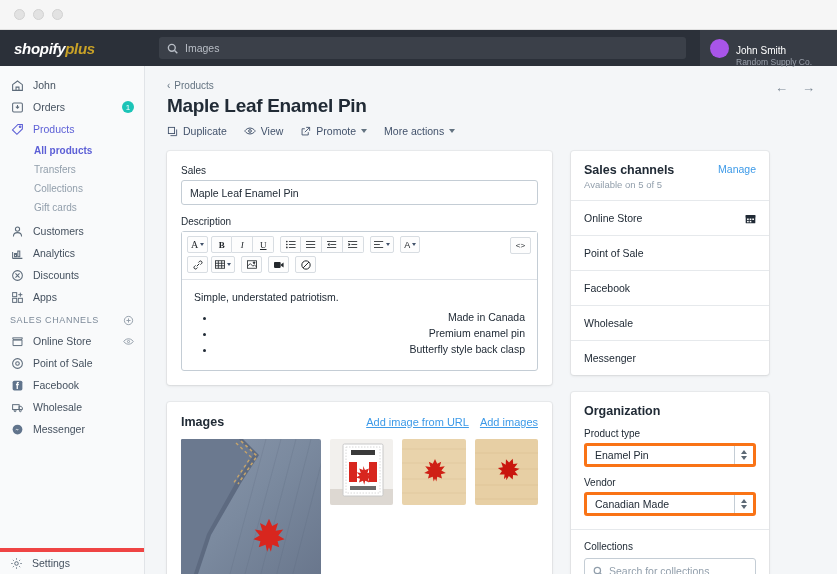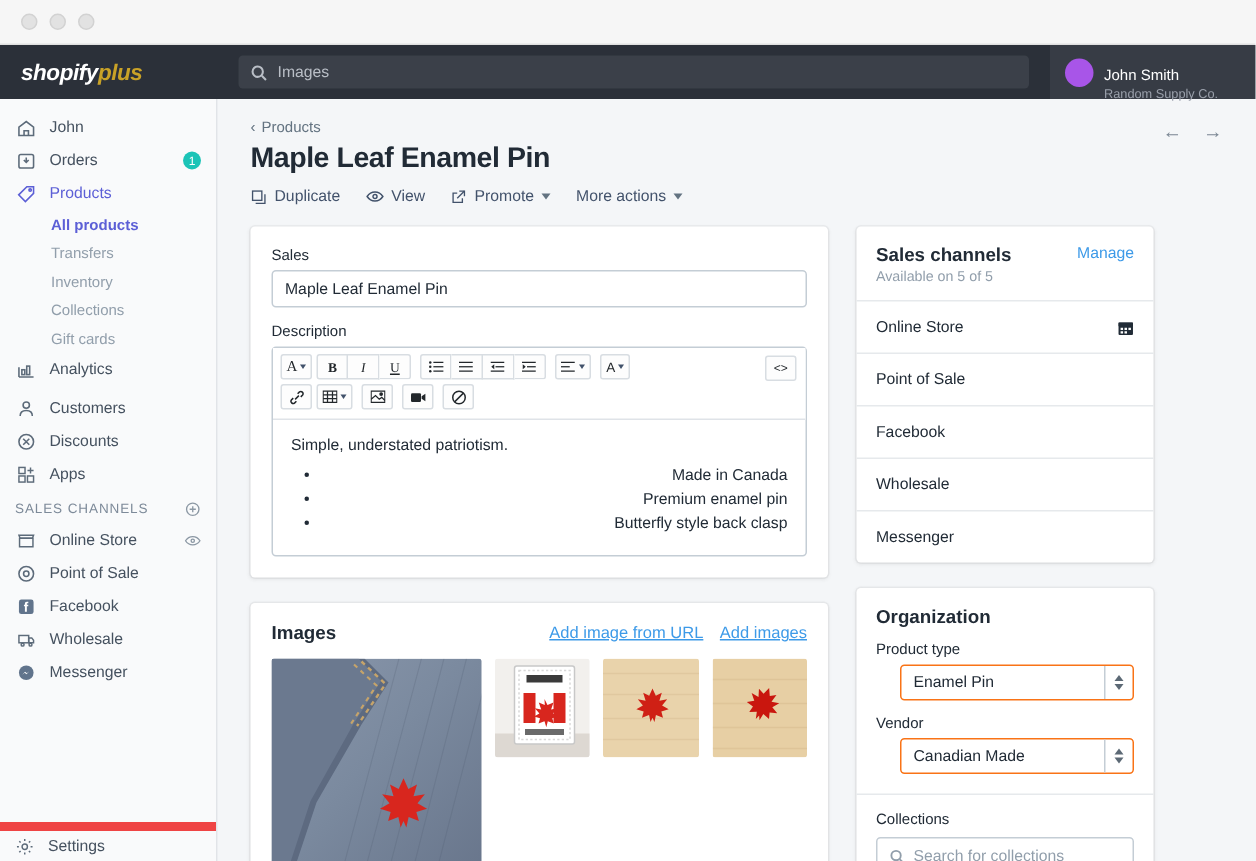--- a/index.html
+++ b/index.html
@@ -68,21 +68,21 @@
   }
   .sub-item.active { color: #5c5fd6; font-weight: bold; }
   .sec-head {
     display: flex; align-items: center; padding: 6px 10px 4px 10px;
     font-size: 9px; color: #7d8a99; letter-spacing: 0.6px; height: 22px;
   }
   .sec-head .plus { margin-left: auto; }
   .settings {
     position: absolute; bottom: 0; left: 0; right: 0; height: 26px;
     display: flex; align-items: center; gap: 9px; padding-left: 10px;
-    font-size: 10.5px; color: #45515f; border-top: 6px solid #ef4444;
+    font-size: 10.5px; color: #45515f; border-top: 4px solid #ef4444;
   }
 
   
   .main { flex: 1; overflow: hidden; padding: 14px 22px 0 22px; position: relative; }
   .breadcrumb { display: flex; align-items: center; gap: 4px; font-size: 10px; color: #637381; margin-bottom: 4px; }
   .page-title { font-size: 19px; font-weight: bold; color: #212b36; letter-spacing: -0.3px; margin-bottom: 8px; }
   .actions { display: flex; align-items: center; gap: 17px; margin-bottom: 14px; }
   .action { display: flex; align-items: center; gap: 5px; font-size: 10.5px; color: #42526b; }
   .caret { width: 0; height: 0; border-left: 3px solid transparent; border-right: 3px solid transparent; border-top: 4px solid #637381; }
   .pagenav { position: absolute; top: 14px; right: 22px; display: flex; gap: 14px; color: #7b8794; font-size: 13px; }
@@ -131,22 +131,22 @@
   
   .rc-head { padding: 12px 13px 10px 13px; display: flex; align-items: flex-start; }
   .rc-sub { font-size: 9.5px; color: #919eab; margin-top: 2px; }
   .manage { margin-left: auto; font-size: 10.5px; color: #3d9ae8; }
   .chan-row {
     border-top: 1px solid #e6e9ec; padding: 11px 13px; font-size: 10.5px;
     color: #212b36; display: flex; align-items: center;
   }
   .chan-row .cal { margin-left: auto; }
   .select {
-    border: 1px solid #f97316; border-radius: 3px; height: 24px; display: flex;
-    align-items: center; font-size: 10.5px; color: #212b36; position: relative; background: #fff; margin-left: 16px;
+    border: 3px solid #f97316; border-radius: 3px; height: 24px; display: flex;
+    align-items: center; font-size: 10.5px; color: #212b36; position: relative; background: #fff;
   }
   .select .val { padding: 0 8px; flex: 1; }
   .select .arrows {
     width: 19px; border-left: 1px solid #c4cdd5; height: 100%;
     display: flex; flex-direction: column; align-items: center; justify-content: center; gap: 2px;
   }
   .ar-up { width: 0; height: 0; border-left: 3px solid transparent; border-right: 3px solid transparent; border-bottom: 4px solid #5c6975; }
   .ar-dn { width: 0; height: 0; border-left: 3px solid transparent; border-right: 3px solid transparent; border-top: 4px solid #5c6975; }
   .divline { border-top: 1px solid #e6e9ec; }
   svg { display: block; }
@@ -221,47 +221,44 @@
         <span>Products</span>
       </div>
 
       <div class="sub-item active">
         <span>All products</span>
       </div>
       <div class="sub-item">
         <span>Transfers</span>
       </div>
       <div class="sub-item">
-        <span>Inventory</span>
-      </div>
-      <div class="sub-item">
         <span>Collections</span>
       </div>
       <div class="sub-item">
         <span>Gift cards</span>
       </div>
 
+      <div class="nav-item" style="margin-top:4px">
+        <span class="ic">
+          <svg width="13" height="13" viewBox="0 0 16 16" fill="none" stroke="#5d6b7a" stroke-width="1.3">
+            <circle cx="8" cy="5" r="2.6"></circle>
+              <path d="M3 14 c0-3 2.2-4.6 5-4.6 s5 1.6 5 4.6"></path>
+          </svg>
+        </span>
+        <span>Customers</span>
+      </div>
       <div class="nav-item">
         <span class="ic">
           <svg width="13" height="13" viewBox="0 0 16 16" fill="none" stroke="#5d6b7a" stroke-width="1.3">
             <path d="M2 14 V6 m0 8 h12"></path>
               <rect x="4.4" y="8" width="2.4" height="4"></rect>
               <rect x="8.4" y="5" width="2.4" height="7"></rect>
           </svg>
         </span>
         <span>Analytics</span>
-      </div>
-      <div class="nav-item" style="margin-top:4px">
-        <span class="ic">
-          <svg width="13" height="13" viewBox="0 0 16 16" fill="none" stroke="#5d6b7a" stroke-width="1.3">
-            <circle cx="8" cy="5" r="2.6"></circle>
-              <path d="M3 14 c0-3 2.2-4.6 5-4.6 s5 1.6 5 4.6"></path>
-          </svg>
-        </span>
-        <span>Customers</span>
       </div>
       <div class="nav-item">
         <span class="ic">
           <svg width="13" height="13" viewBox="0 0 16 16" fill="none" stroke="#5d6b7a" stroke-width="1.3">
             <circle cx="8" cy="8" r="6"></circle>
               <path d="M5.5 5.5 l5 5 m0-5 l-5 5"></path>
           </svg>
         </span>
         <span>Discounts</span>
       </div>

